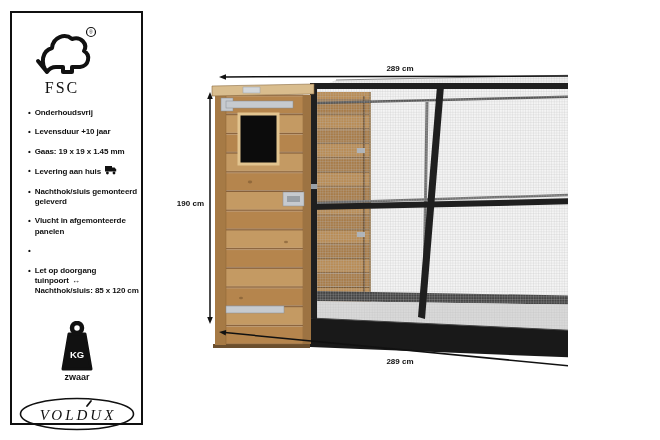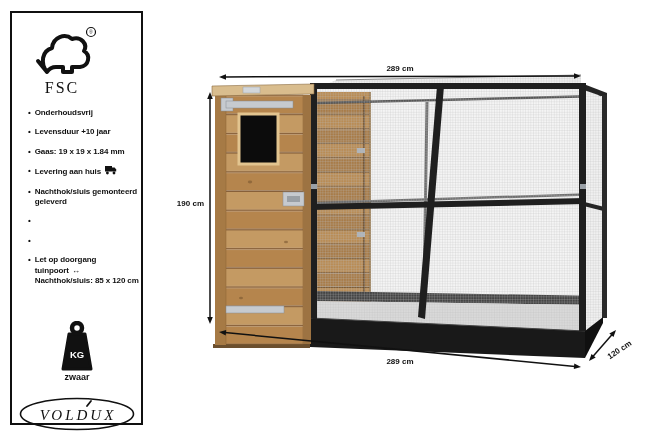--- a/index.html
+++ b/index.html
@@ -1,16 +1,16 @@
 <!DOCTYPE html>
 <html><head>
 <meta charset="utf-8">
 <style>
   html,body{margin:0;padding:0;background:#fff;}
-  .stage{position:relative;width:660px;height:440px;background:#ffffff;overflow:hidden;
+  .stage{position:relative;width:568px;height:440px;background:#ffffff;overflow:hidden;
          font-family:"Liberation Sans",sans-serif;color:#111;border-radius:21px;}
   
   .panel{position:absolute;left:10px;top:11px;width:133px;height:414px;
          border:2px solid #101010;background:#fff;box-sizing:border-box;}
   .fsc-wrap{position:absolute;left:0;top:6px;width:100%;text-align:left;}
   .features{position:absolute;left:16px;top:95px;width:112px;}
   .feat{display:flex;gap:4px;margin-bottom:9px;font-weight:bold;font-size:8px;
         line-height:1.3;letter-spacing:-0.1px;}
   .feat .bullet{flex:0 0 auto;}
   .alr{margin-left:3px;font-weight:bold;}
@@ -146,37 +146,38 @@
         <div class="feat">
           <span class="bullet">•</span>
           <span class="ftext">Onderhoudsvrij</span>
         </div>
         <div class="feat">
           <span class="bullet">•</span>
           <span class="ftext">Levensduur +10 jaar</span>
         </div>
         <div class="feat">
           <span class="bullet">•</span>
-          <span class="ftext">Gaas: 19 x 19 x 1.84 mm</span>
+          <span class="ftext">Gaas: 19 x 19 x 1.45 mm</span>
         </div>
         <div class="feat">
           <span class="bullet">•</span>
           <span class="ftext">Levering aan huis<svg class="truck" width="12" height="9" viewBox="0 0 12 9">
               <rect x="0" y="0" width="7" height="5.5" fill="#111"></rect>
               <path d="M7,1.5 h2.6 l1.6,2 v2 H7 Z" fill="#111"></path>
               <circle cx="2.4" cy="7" r="1.4" fill="#111"></circle>
               <circle cx="9" cy="7" r="1.4" fill="#111"></circle>
             </svg></span>
         </div>
         <div class="feat">
           <span class="bullet">•</span>
           <span class="ftext">Nachthok/sluis gemonteerd<br>geleverd</span>
         </div>
         <div class="feat">
           <span class="bullet">•</span>
+          <span class="ftext">Vlucht in afgemonteerde<br>panelen</span>
         </div>
         <div class="feat">
           <span class="bullet">•</span>
         </div>
         <div class="feat">
           <span class="bullet">•</span>
           <span class="ftext">Let op doorgang tuinpoort<span class="alr">↔</span><br>Nachthok/sluis: 85 x 120 cm</span>
         </div>
       </div>
 

